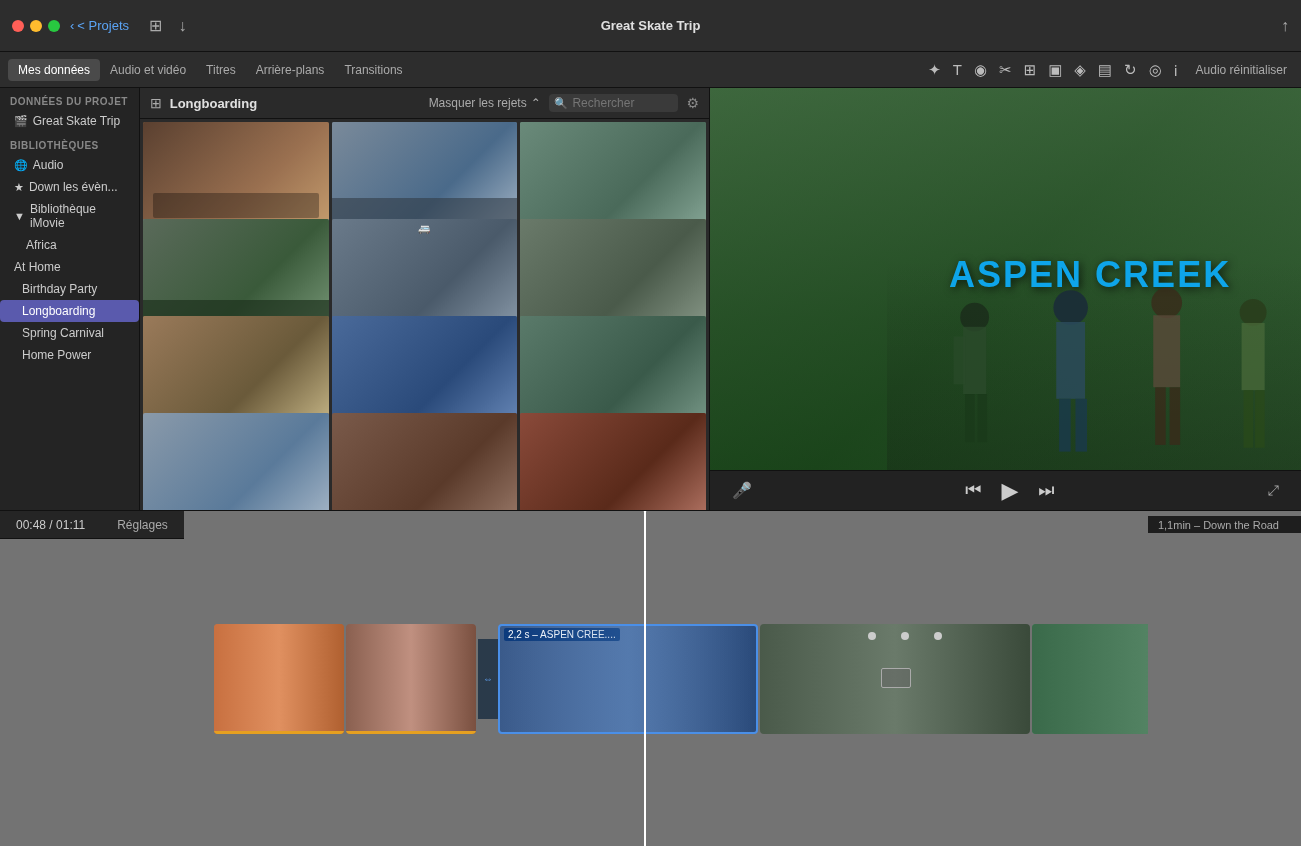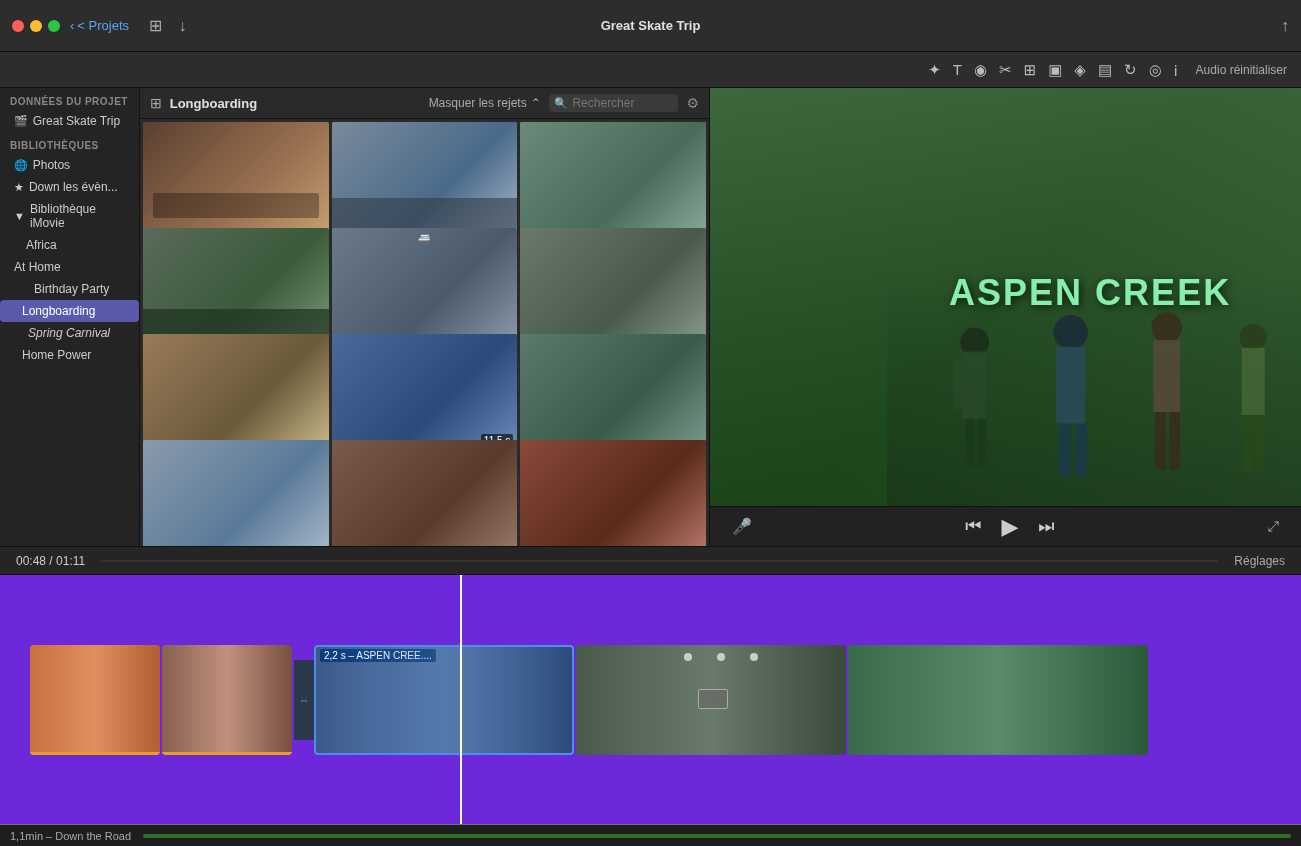--- a/index.html
+++ b/index.html
@@ -269,21 +269,21 @@
       position: absolute;
       top: 0; left: 0;
     }
     .preview-title-overlay {
       position: absolute;
       top: 50%;
       left: 50%;
       transform: translate(-20%, -60%);
       font-size: 36px;
       font-weight: 900;
-      color: #86efac;
+      color: #0ea5e9;
       text-shadow: 2px 2px 8px rgba(0,0,0,0.7);
       letter-spacing: 2px;
       white-space: nowrap;
     }
     .preview-controls {
       height: 40px;
       background: #222;
       display: flex;
       align-items: center;
       justify-content: center;
@@ -311,25 +311,25 @@
     }
     .preview-controls-row {
       display: flex;
       align-items: center;
       width: 100%;
       padding: 0 12px;
     }
 
     
     .timeline-area {
-      height: 300px;
-      background: #6d28d9;
+      height: 336px;
+      background: #737373;
       border-top: 1px solid #111;
       display: flex;
-      flex-direction: column;
+      flex-direction: row;
       flex-shrink: 0;
     }
     .timeline-header {
       height: 28px;
       background: #252525;
       border-bottom: 1px solid #111;
       display: flex;
       align-items: center;
       padding: 0 16px;
       font-size: 11px;
@@ -406,21 +406,21 @@
       height: 0;
       border-left: 6px solid transparent;
       border-right: 6px solid transparent;
       border-top: 8px solid #fff;
     }
 
     
     .status-bar {
       height: 22px;
       background: #1e1e1e;
-      border-top: 1px solid #737373;
+      border-top: 5px solid #737373;
       display: flex;
       align-items: center;
       padding: 0 10px;
       flex-shrink: 0;
     }
     .status-text {
       font-size: 11px;
       color: #aaa;
     }
     .status-progress {
@@ -466,20 +466,27 @@
     <span class="icon-btn">⊞</span>
     <span class="icon-btn">↓</span>
   </div>
   <div class="title-bar-title">Great Skate Trip</div>
   <div class="title-bar-right">
     <span class="icon-btn">↑</span>
   </div>
 </div>
 
 <div class="toolbar">
+  <div class="toolbar-tabs">
+    <div class="toolbar-tab active">Mes données</div>
+    <div class="toolbar-tab">Audio et vidéo</div>
+    <div class="toolbar-tab">Titres</div>
+    <div class="toolbar-tab">Arrière-plans</div>
+    <div class="toolbar-tab">Transitions</div>
+  </div>
   <div class="toolbar-actions">
     <span class="tool-icon">✦</span>
     <span class="tool-icon">T</span>
     <span class="tool-icon">◉</span>
     <span class="tool-icon">✂</span>
     <span class="tool-icon">⊞</span>
     <span class="tool-icon">▣</span>
     <span class="tool-icon">◈</span>
     <span class="tool-icon">▤</span>
     <span class="tool-icon">↻</span>
@@ -493,43 +500,43 @@
 
   <div class="sidebar">
     <div class="sidebar-section-title">DONNÉES DU PROJET</div>
     <div class="sidebar-item">
       <span class="si-icon">🎬</span>
       <span>Great Skate Trip</span>
     </div>
     <div class="sidebar-section-title">BIBLIOTHÈQUES</div>
     <div class="sidebar-item">
       <span class="si-icon">🌐</span>
-      <span>Photos</span>
+      <span>Audio</span>
     </div>
     <div class="sidebar-item">
       <span class="si-icon">★</span>
       <span>Down les évèn...</span>
     </div>
     <div class="sidebar-item">
       <span class="si-icon">▼</span>
       <span>Bibliothèque iMovie</span>
     </div>
     <div class="sidebar-item" style="padding-left:26px;">
       <span>Africa</span>
     </div>
     <div class="sidebar-item" style="">
       <span>At Home</span>
     </div>
-    <div class="sidebar-item" style="padding-left:22px;margin-left:12px;">
+    <div class="sidebar-item" style="padding-left:22px;">
       <span>Birthday Party</span>
     </div>
     <div class="sidebar-item active" style="padding-left:22px;">
       <span>Longboarding</span>
     </div>
-    <div class="sidebar-item" style="padding-left:28px;font-style:italic;">
+    <div class="sidebar-item" style="padding-left:22px;">
       <span>Spring Carnival</span>
     </div>
     <div class="sidebar-item" style="padding-left:22px;">
       <span>Home Power</span>
     </div>
   </div>
 
   <div class="browser-panel">
     <div class="browser-header">
       <span class="grid-icon-btn">⊞</span>

